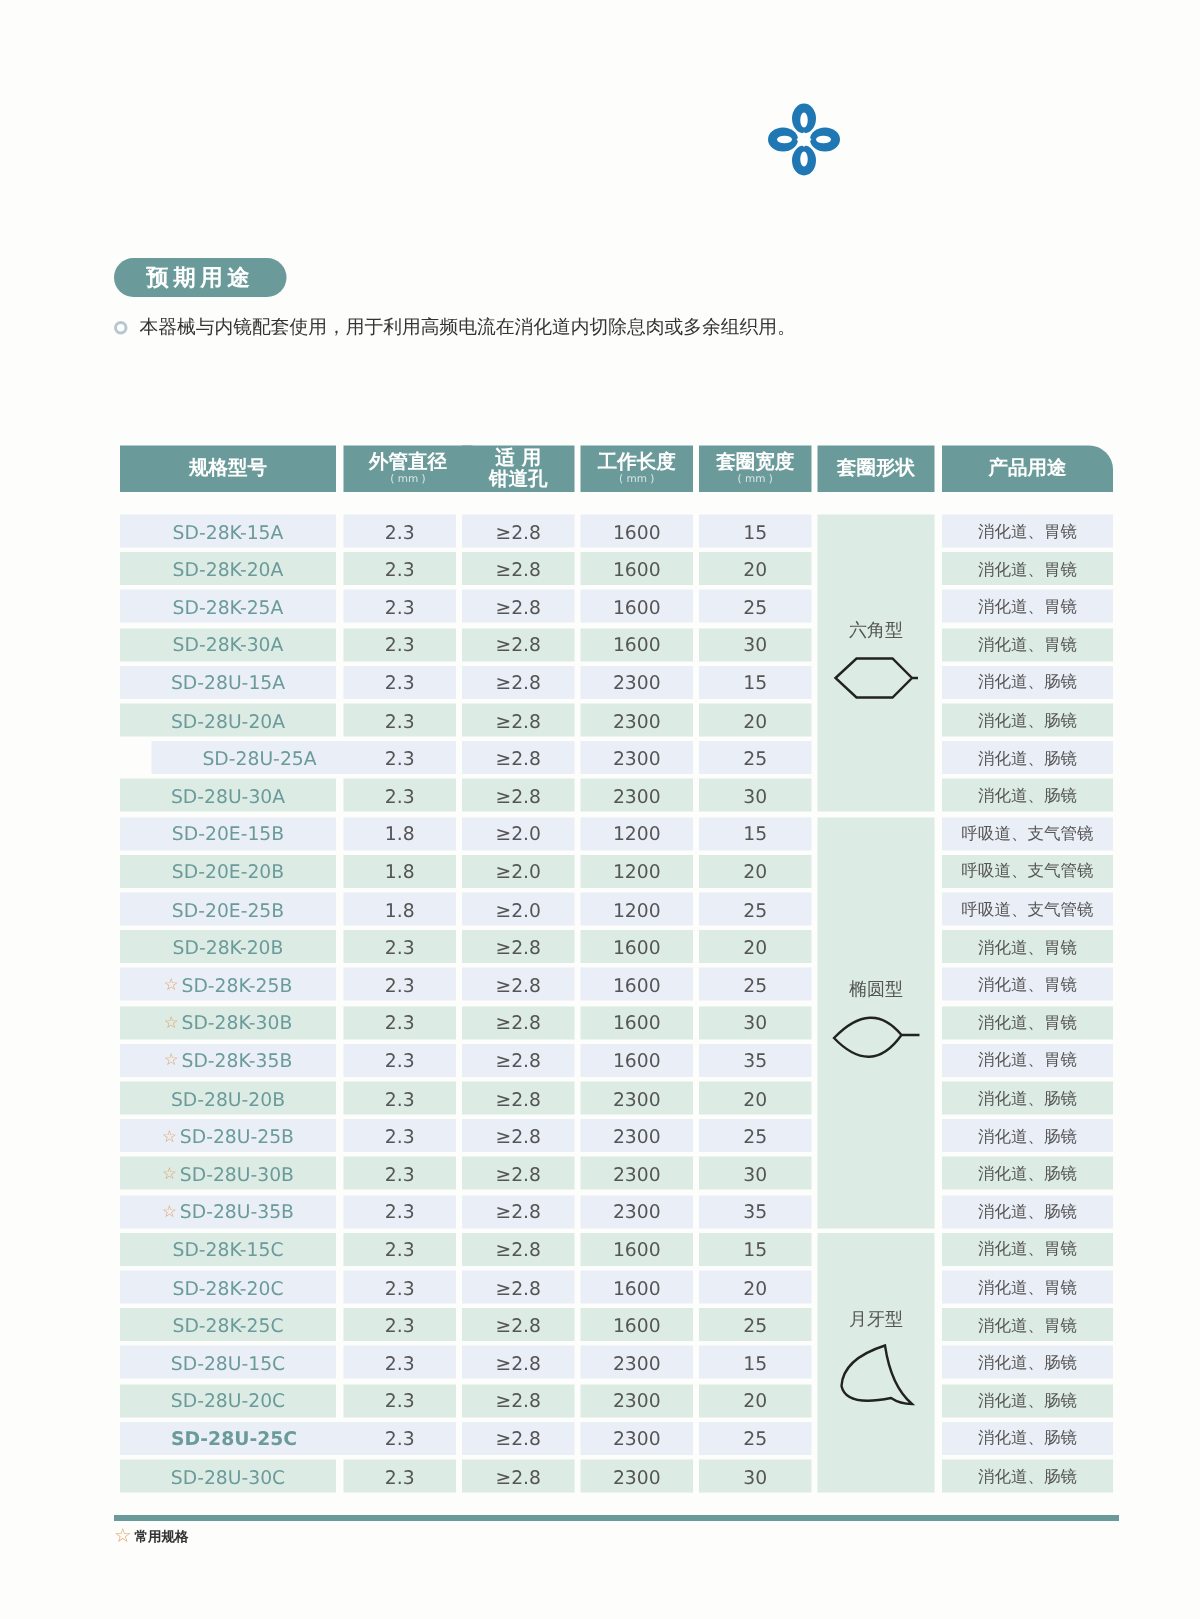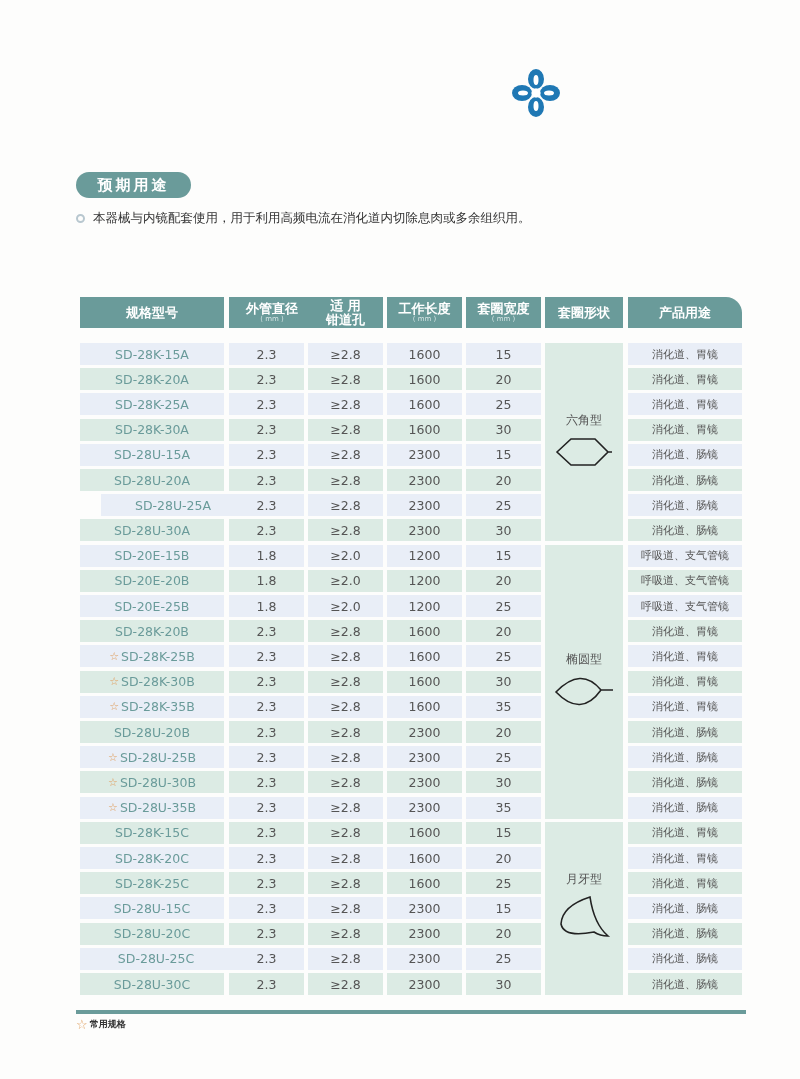--- a/index.html
+++ b/index.html
@@ -462,21 +462,21 @@
     <div class="cell odd" style="left: 308px; width: 75px; top: 922.6px;">
       <span>≥2.8</span>
     </div>
     <div class="cell odd" style="left: 387px; width: 75px; top: 922.6px;">
       <span>2300</span>
     </div>
     <div class="cell odd" style="left: 466px; width: 75px; top: 922.6px;">
       <span>20</span>
     </div>
     <div class="cell use odd" style="left: 628px; width: 114px; top: 922.6px;">消化道、肠镜</div>
-    <div class="cell even model" style="left: 80px; width: 152px; top: 947.8px;">
+    <div class="cell even model" style="left: 80px; width: 152px; top: 947.8px; font-weight: bold;">
       <span>SD-28U-25C</span>
     </div>
     <div class="cell even" style="left: 229px; width: 75px; top: 947.8px;">
       <span>2.3</span>
     </div>
     <div class="cell even" style="left: 308px; width: 75px; top: 947.8px;">
       <span>≥2.8</span>
     </div>
     <div class="cell even" style="left: 387px; width: 75px; top: 947.8px;">
       <span>2300</span>

